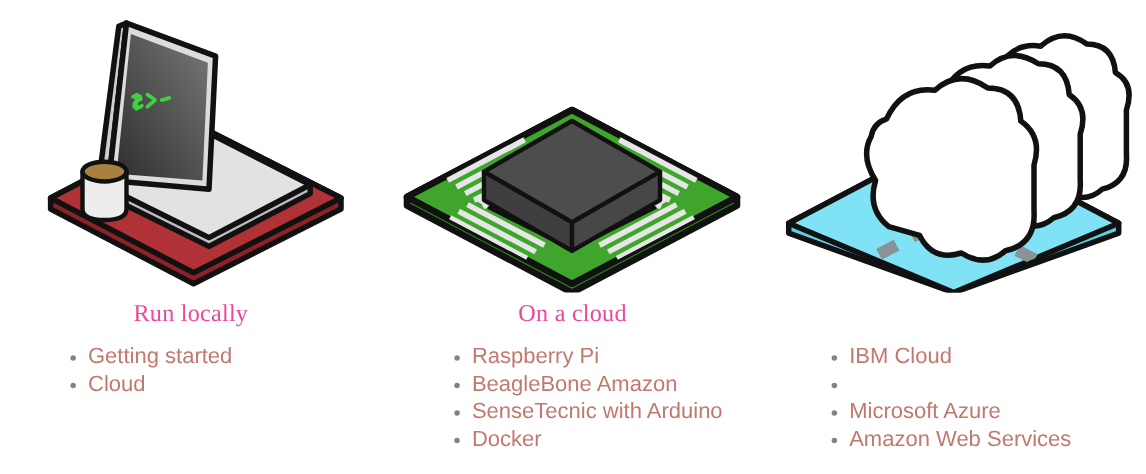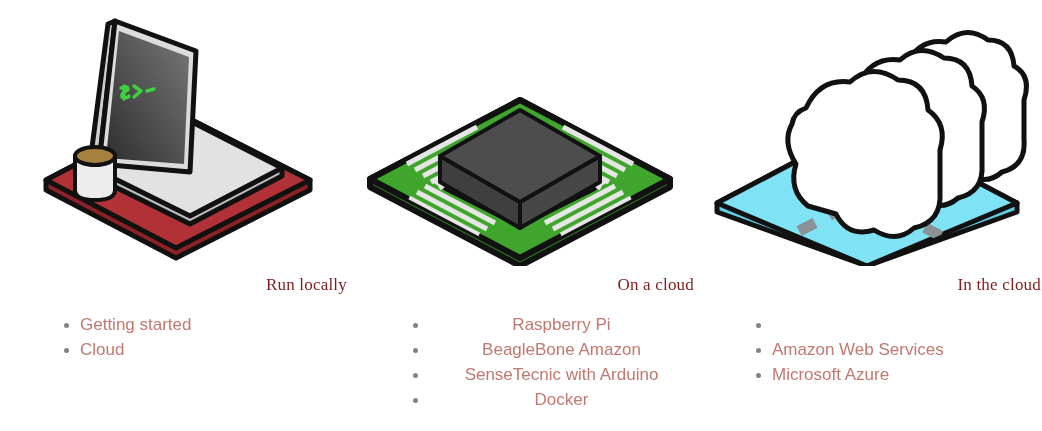--- a/index.html
+++ b/index.html
@@ -38,63 +38,63 @@
     width: 347px;
     height: 262px;
   }
   .art svg { display: block; width: 347px; height: 262px; }
 
   .heading {
     position: absolute;
     top: 272px;
     left: 0;
     width: 347px;
-    text-align: right;
+    text-align: center;
     font-family: "Liberation Serif", serif;
-    font-size: 17px;
+    font-size: 22px;
     font-weight: 400;
-    color: #7f1d1d;
+    color: #ec4899;
     line-height: 26px;
     letter-spacing: 0.2px;
   }
 
   .links {
     position: absolute;
     top: 312px;
     left: 0;
     width: 347px;
     margin: 0;
     padding: 0;
     list-style: none;
   }
   .link-item {
     position: relative;
     height: 25px;
     line-height: 25px;
     padding-left: 80px;
     font-size: 14.5px;
   }
-  .col-device .link-item { padding-left: 82px; text-align: center; }
+  .col-device .link-item { padding-left: 82px; }
   .col-cloud  .link-item { padding-left: 78px; }
 
   .bullet {
     position: absolute;
     left: 64px;
     top: 11px;
     width: 5px;
     height: 5px;
     border-radius: 50%;
     background: #808487;
   }
   .col-device .bullet { left: 66px; }
   .col-cloud  .bullet { left: 62px; }
 
   .link-label {
     color: #c1796f;
-    font-size: 17px;
+    font-size: 20px;
     font-family: "Liberation Sans", sans-serif;
     cursor: pointer;
   }
 </style>
 </head>
 <body>
 
 <div class="board">
 
   <div class="column col-local">
@@ -280,30 +280,33 @@
         </g>
         <g>
           <path d="M 112 104 Q 126 74 156 78 Q 178 58 204 76 Q 232 76 234 106
                    Q 254 120 246 146 L 246 188 Q 248 218 220 224 Q 202 240 180 226
                    Q 154 234 142 210 L 114 202 Q 94 186 102 160 Q 88 138 98 120
                    Q 100 108 112 104 Z" fill="#ffffff" stroke="#111111" stroke-width="5" stroke-linejoin="round"></path>
         </g>
       </svg>
     </div>
 
-    <div class="heading">In the cloud</div>
 
     <ul class="links">
       <li class="link-item">
         <span class="bullet"></span>
+        <span class="link-label">IBM Cloud</span>
+      </li>
+      <li class="link-item">
+        <span class="bullet"></span>
+      </li>
+      <li class="link-item">
+        <span class="bullet"></span>
+        <span class="link-label">Microsoft Azure</span>
       </li>
       <li class="link-item">
         <span class="bullet"></span>
         <span class="link-label">Amazon Web Services</span>
-      </li>
-      <li class="link-item">
-        <span class="bullet"></span>
-        <span class="link-label">Microsoft Azure</span>
       </li>
     </ul>
   </div>
 
 </div>
 
 </body></html>

